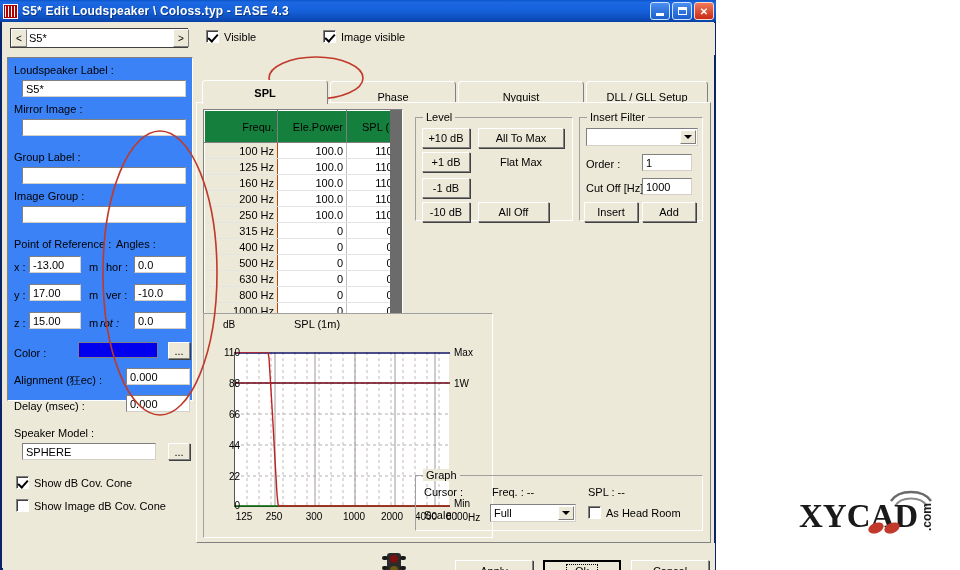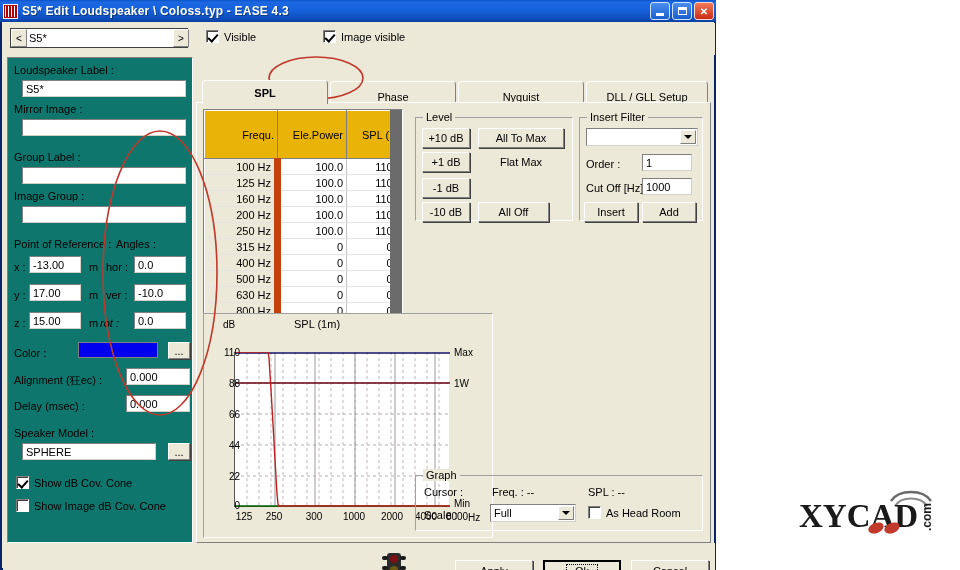--- a/index.html
+++ b/index.html
@@ -68,22 +68,22 @@
     width:13px;height:13px;background:#fff;border:1px solid #808080;
     border-right-color:#fff;border-bottom-color:#fff;
     box-shadow:inset 1px 1px 0 #404040;
     position:relative;box-sizing:border-box;flex:none;
   }
   .cbox.checked:after{
     content:"";position:absolute;left:3px;top:1px;width:4px;height:8px;
     border:solid #000;border-width:0 2px 2px 0;transform:rotate(42deg);
   }
   #leftpanel{
-    position:absolute;left:4px;top:34px;width:186px;height:486px;
-    background:#0f766e;border:1px solid #808080;border-right-color:#fff;border-bottom-color:#fff;
+    position:absolute;left:4px;top:34px;width:186px;height:344px;
+    background:#3b82f6;border:1px solid #808080;border-right-color:#fff;border-bottom-color:#fff;
     box-sizing:border-box;
   }
   .lbl{font-size:11px;color:#000;white-space:nowrap;}
   .tbox{
     background:#ffffff;border:1px solid #808080;border-right-color:#d4d0c8;border-bottom-color:#d4d0c8;
     box-sizing:border-box;font:11px "Liberation Sans",sans-serif;color:#000;
     padding:0 3px;display:flex;align-items:center;
   }
   .abs{position:absolute;}
   .btn{
@@ -107,28 +107,28 @@
     box-sizing:border-box;
   }
   
   #tablewrap{
     position:absolute;left:6px;top:6px;width:200px;height:352px;
     border:1px solid #808080;border-right-color:#fff;border-bottom-color:#fff;
     box-sizing:border-box;background:#fff;overflow:hidden;
   }
   table.grid{border-collapse:collapse;width:186px;table-layout:fixed;}
   table.grid th{
-    background:#eab308;border:1px solid #ffffff;border-right-color:#808080;border-bottom-color:#808080;
-    font-weight:normal;font-size:11px;text-align:right;padding:16px 3px;height:15px;color:#000;
+    background:#15803d;border:1px solid #ffffff;border-right-color:#808080;border-bottom-color:#808080;
+    font-weight:normal;font-size:11px;text-align:right;padding:8px 3px;height:15px;color:#000;
   }
   table.grid td{
     border-right:1px solid #c0c0c0;border-bottom:1px solid #e4e4e4;
     font-size:11px;text-align:right;padding:0 3px;height:15px;background:#fff;color:#000;
   }
-  table.grid td.freq{background:#ece9d8;border-right:7px solid #c2410c;}
+  table.grid td.freq{background:#ece9d8;border-right:1px solid #c2410c;}
   #vscroll{
     position:absolute;left:186px;top:0;width:12px;height:350px;background:#6b6b6b;
   }
   
   .fs{
     position:absolute;border:1px solid #ffffff;border-top-color:#a0a0a0;border-left-color:#a0a0a0;
     box-sizing:border-box;
   }
   .fs > .fs-title{
     position:absolute;top:-7px;left:7px;background:#ece9d8;padding:0 3px;font-size:11px;color:#000;

